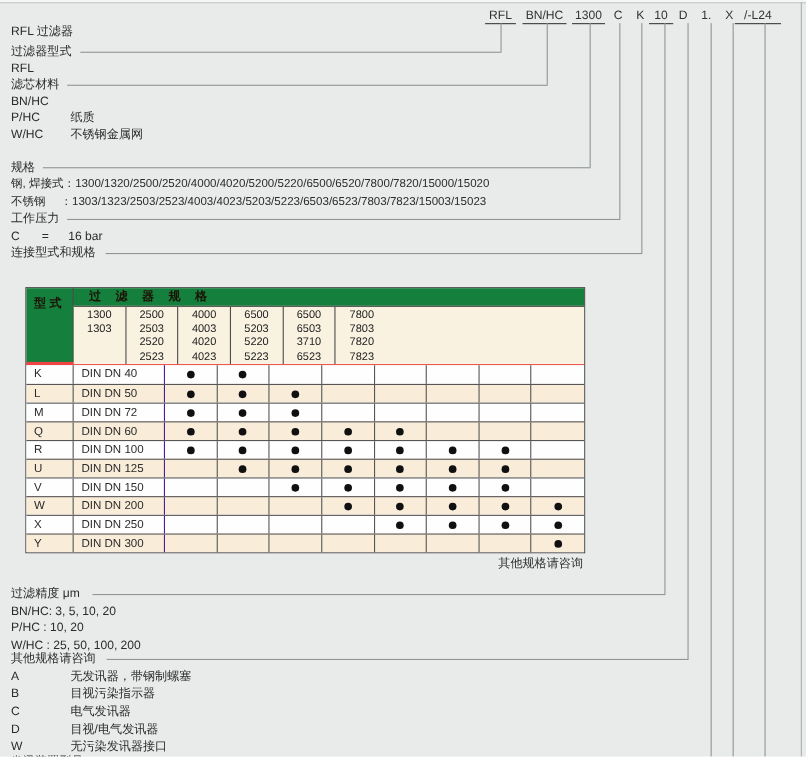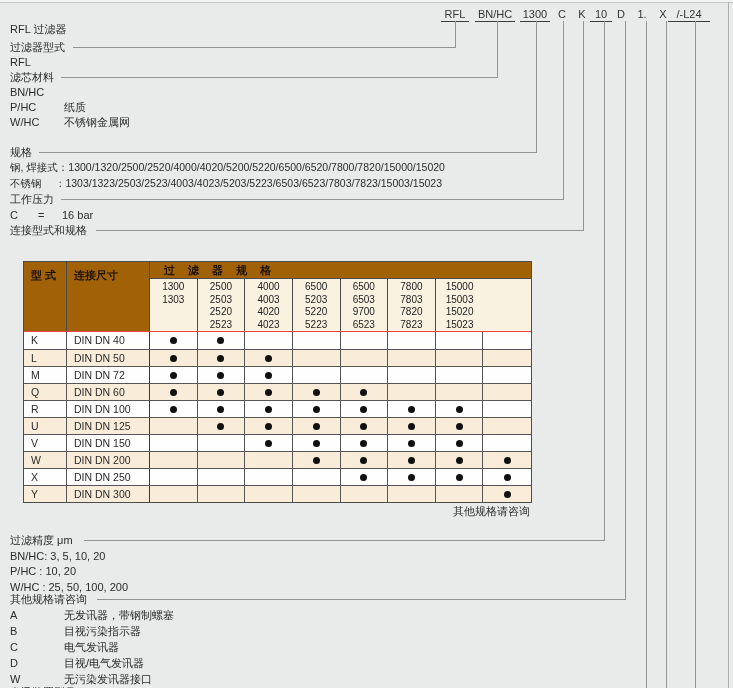--- a/index.html
+++ b/index.html
@@ -11,21 +11,21 @@
   .nums{font-size:10.5px}
   .dx{position:absolute;left:54px;top:0}
   .hl{position:absolute;height:1px;background:#8f9695}
   .vl{position:absolute;width:1px;background:#8f9695}
   .vl.frame{background:#aab1b0}
   .code{position:absolute;top:8px;font-size:11px;color:#333;text-align:center;line-height:12px}
   .code.u{border-bottom:1px solid #3c3c3c;padding-bottom:1px}
   
   .otable{position:absolute;left:23px;top:261px;width:507px;border:1px solid #4c4c4c;
           background:#fefefe;box-sizing:content-box}
-  .thead{display:flex;height:70px;background:#a16207;border-bottom:1px solid #ef4444;box-sizing:border-box}
+  .thead{display:flex;height:70px;background:#15803d;border-bottom:3px solid #ef4444;box-sizing:border-box}
   .hcell{box-sizing:border-box;font-weight:bold;font-size:11px;padding:6px 0 0 7px;color:#1d1305}
   .hcell.type{width:43px;border-right:1px solid #4c4c4c}
   .hcell.conn{width:83px;border-right:1px solid #4c4c4c}
   .hspec{flex:1;display:flex;flex-direction:column}
   .hspec-title{height:16px;line-height:17px;font-weight:bold;font-size:11px;letter-spacing:5px;
                padding-left:14px;color:#1d1305}
   .hspec-cols{flex:1;display:flex;background:#f9f2e1;border-top:1px solid #4c4c4c}
   .scol{width:47.625px;box-sizing:border-box;border-right:1px solid #4c4c4c;font-size:10px;
         line-height:12.5px;text-align:center;padding-top:2px;color:#222}
   .scol:last-child{border-right:none}
@@ -103,21 +103,20 @@
   <div class="t" style="top:209px;left:10px">
     <span>C</span>
     <span style="position:absolute;left:28px;top:0">=</span>
     <span style="position:absolute;left:52px;top:0">16 bar</span>
   </div>
   <div class="t" style="top:224px;left:10px">连接型式和规格</div>
 
   <div class="otable">
     <div class="thead">
       <div class="hcell type">型 式</div>
-      <div class="hcell conn">连接尺寸</div>
       <div class="hspec">
         <div class="hspec-title">过 滤 器 规 格</div>
         <div class="hspec-cols" id="specCols">
             <div class="scol">
               <div>1300</div>
               <div>1303</div>
             </div>
             <div class="scol">
               <div>2500</div>
               <div>2503</div>
@@ -132,34 +131,28 @@
             </div>
             <div class="scol">
               <div>6500</div>
               <div>5203</div>
               <div>5220</div>
               <div>5223</div>
             </div>
             <div class="scol">
               <div>6500</div>
               <div>6503</div>
-              <div>9700</div>
+              <div>3710</div>
               <div>6523</div>
             </div>
             <div class="scol">
               <div>7800</div>
               <div>7803</div>
               <div>7820</div>
               <div>7823</div>
-            </div>
-            <div class="scol">
-              <div>15000</div>
-              <div>15003</div>
-              <div>15020</div>
-              <div>15023</div>
             </div>
           </div>
       </div>
     </div>
     <div id="tbody">
         <div class="row">
           <div class="c-type">K</div>
           <div class="c-conn">DIN DN 40</div>
           <div class="c-dot">
             <span class="dot"></span>

